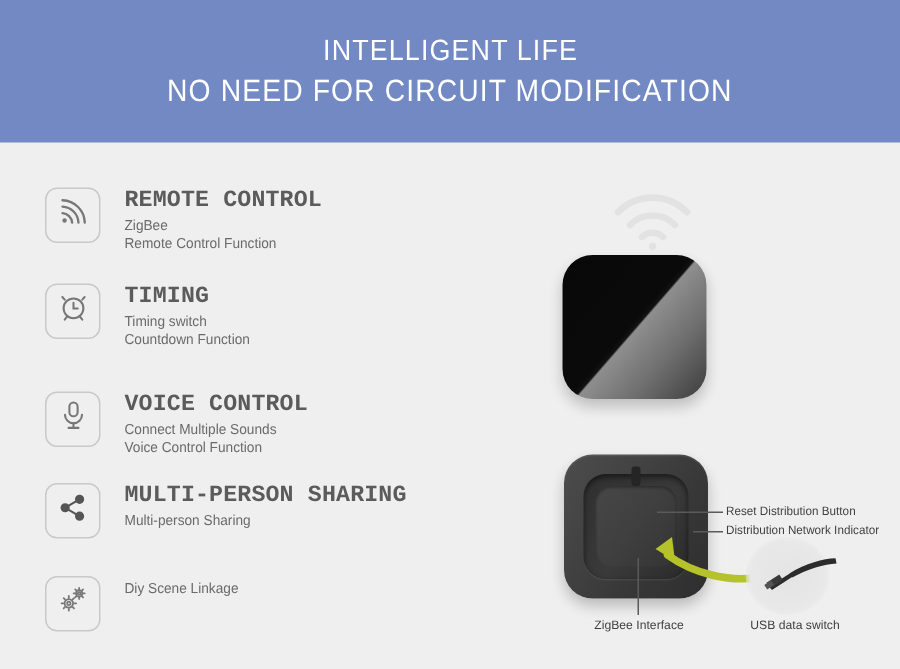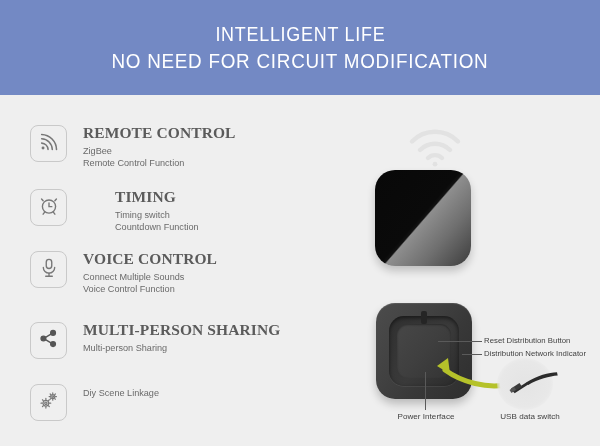--- a/index.html
+++ b/index.html
@@ -71,21 +71,21 @@
     display: flex;
     align-items: center;
     justify-content: center;
     box-sizing: border-box;
   }
   .feat-text {
     margin-left: 16px;
     padding-top: 0px;
   }
   .feat-title {
-    font-family: Liberation Serif, serif;
+    font-family: Liberation Mono, monospace;
     font-size: 15.5px;
     font-weight: 700;
     color: #5b5b5b;
     letter-spacing: 0.1px;
     line-height: 1.08;
     white-space: nowrap;
   }
   .feat-sub {
     font-family: "Liberation Sans", sans-serif;
     font-size: 9.6px;
@@ -232,41 +232,41 @@
           </svg>
         </span>
       </div>
       <div class="feat-text">
         <div class="feat-title">REMOTE CONTROL</div>
         <div class="feat-sub first">ZigBee</div>
         <div class="feat-sub">Remote Control Function</div>
       </div>
     </div>
 
-    <div class="feature-row" style="top:94px;gap:32px;">
+    <div class="feature-row" style="top:94px;">
       <div class="feat-icon-box">
         <span>
           <svg width="22" height="22" viewBox="0 0 24 24" fill="none" stroke="#777" stroke-width="1.5" stroke-linecap="round">
             <circle cx="12" cy="12.6" r="7.2"></circle>
             <path d="M12 8.6v4.1h3.1"></path>
             <path d="M5.6 6.3 3.9 4.4"></path>
             <path d="M18.4 6.3 20.1 4.4"></path>
             <path d="M7.3 18.7 5.6 20.9"></path>
             <path d="M16.7 18.7 18.4 20.9"></path>
           </svg>
         </span>
       </div>
       <div class="feat-text">
         <div class="feat-title">TIMING</div>
         <div class="feat-sub first">Timing switch</div>
         <div class="feat-sub">Countdown Function</div>
       </div>
     </div>
 
-    <div class="feature-row" style="top:156px;">
+    <div class="feature-row" style="top:166px;">
       <div class="feat-icon-box">
         <span>
           <svg width="22" height="22" viewBox="0 0 24 24" fill="none" stroke="#777" stroke-width="1.5" stroke-linecap="round">
             <rect x="9" y="2.6" width="6" height="10" rx="3"></rect>
             <path d="M5.8 11.4a6.2 6.2 0 0 0 12.4 0"></path>
             <path d="M12 17.6v3.4"></path>
             <path d="M8.4 21h7.2"></path>
           </svg>
         </span>
       </div>
@@ -351,17 +351,17 @@
     </svg>
   </div>
 
   <div class="leader h" style="left:438px; top:341px; width:44px;"></div>
   <div class="callout" style="left:484px; top:336px;">Reset Distribution Button</div>
 
   <div class="leader h" style="left:462px; top:354px; width:20px;"></div>
   <div class="callout" style="left:484px; top:349px;">Distribution Network Indicator</div>
 
   <div class="leader v" style="left:425px; top:372px; height:38px;"></div>
-  <div class="callout center" style="left:390px; top:412px; width:72px;">Power Interface</div>
+  <div class="callout center" style="left:390px; top:412px; width:72px;">ZigBee Interface</div>
 
   <div class="callout center" style="left:494px; top:412px; width:72px;">USB data switch</div>
 
 </div>
 
 </body></html>

